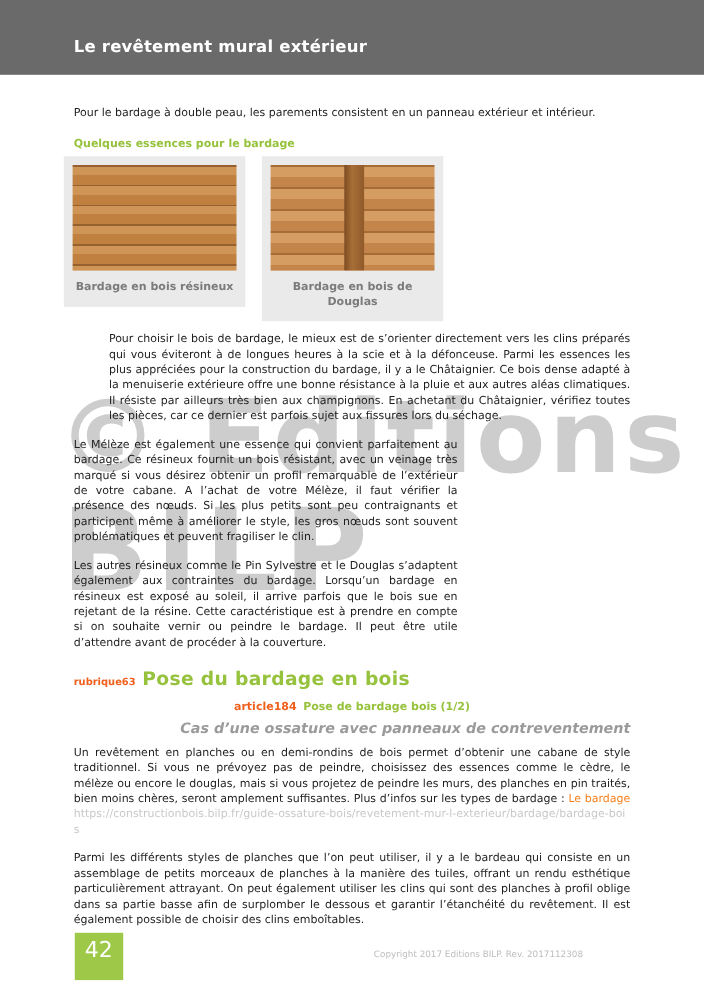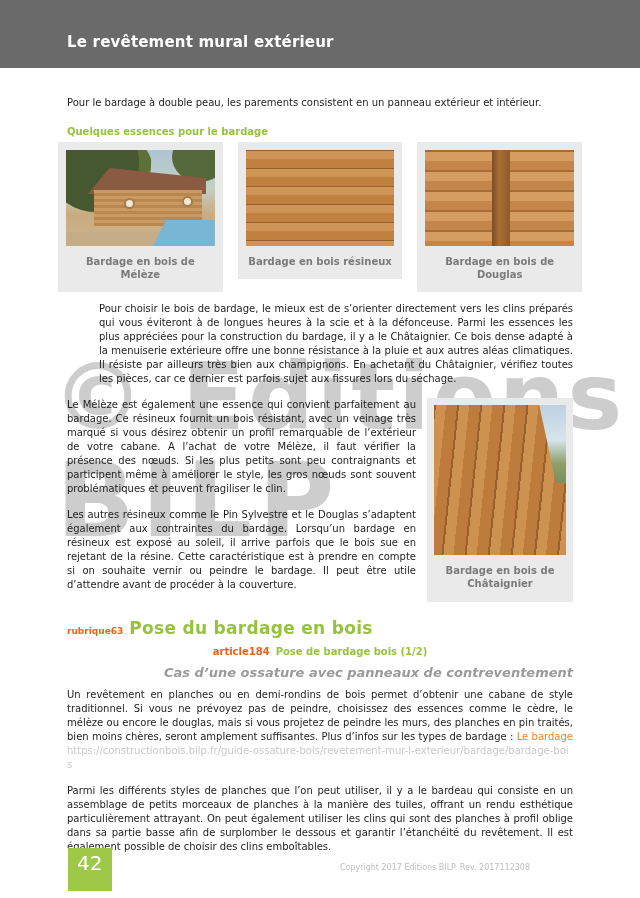--- a/index.html
+++ b/index.html
@@ -97,52 +97,35 @@
   <div class="chapter-badge">2</div>
 
   <div class="content">
 
     <p class="intro">Pour le bardage à double peau, les parements consistent en un panneau extérieur et intérieur.</p>
 
     <div class="green-sub">Quelques essences pour le bardage</div>
 
     <div class="cards-row">
       <div class="card">
-        <div class="ph ph-cabin">
-          <i class="trees"></i>
-          <i class="trees2"></i>
-          <i class="roof"></i>
-          <i class="wall"></i>
-          <i class="win w1"></i>
-          <i class="win w2"></i>
-          <i class="deck"></i>
-          <i class="pool"></i>
-        </div>
-        <div class="cap">Bardage en bois de Mélèze</div>
-      </div>
-      <div class="card">
         <div class="ph ph-resineux"></div>
         <div class="cap">Bardage en bois résineux</div>
       </div>
       <div class="card">
         <div class="ph ph-douglas"></div>
         <div class="cap">Bardage en bois de Douglas</div>
       </div>
     </div>
 
     <p class="p-full">Pour choisir le bois de bardage, le mieux est de s’orienter directement vers les clins préparés qui vous éviteront à de longues heures à la scie et à la défonceuse. Parmi les essences les plus appréciées pour la construction du bardage, il y a le Châtaignier. Ce bois dense adapté à la menuiserie extérieure offre une bonne résistance à la pluie et aux autres aléas climatiques. Il résiste par ailleurs très bien aux champignons. En achetant du Châtaignier, vérifiez toutes les pièces, car ce dernier est parfois sujet aux fissures lors du séchage.</p>
 
     <div class="two-col">
       <div class="col-left">
         <p>Le Mélèze est également une essence qui convient parfaitement au bardage. Ce résineux fournit un bois résistant, avec un veinage très marqué si vous désirez obtenir un profil remarquable de l’extérieur de votre cabane. A l’achat de votre Mélèze, il faut vérifier la présence des nœuds. Si les plus petits sont peu contraignants et participent même à améliorer le style, les gros nœuds sont souvent problématiques et peuvent fragiliser le clin.</p>
         <p>Les autres résineux comme le Pin Sylvestre et le Douglas s’adaptent également aux contraintes du bardage. Lorsqu’un bardage en résineux est exposé au soleil, il arrive parfois que le bois sue en rejetant de la résine. Cette caractéristique est à prendre en compte si on souhaite vernir ou peindre le bardage. Il peut être utile d’attendre avant de procéder à la couverture.</p>
-      </div>
-      <div class="side-card">
-        <div class="ph ph-chatai"></div>
-        <div class="cap">Bardage en bois de Châtaignier</div>
       </div>
     </div>
 
     <div class="rubrique">
       <span class="rubrique-label">rubrique63</span><span class="rubrique-title">Pose du bardage en bois</span>
     </div>
 
     <div class="article-line">
       <span class="article-label">article184</span><span class="article-title">Pose de bardage bois (1/2)</span>
     </div>

